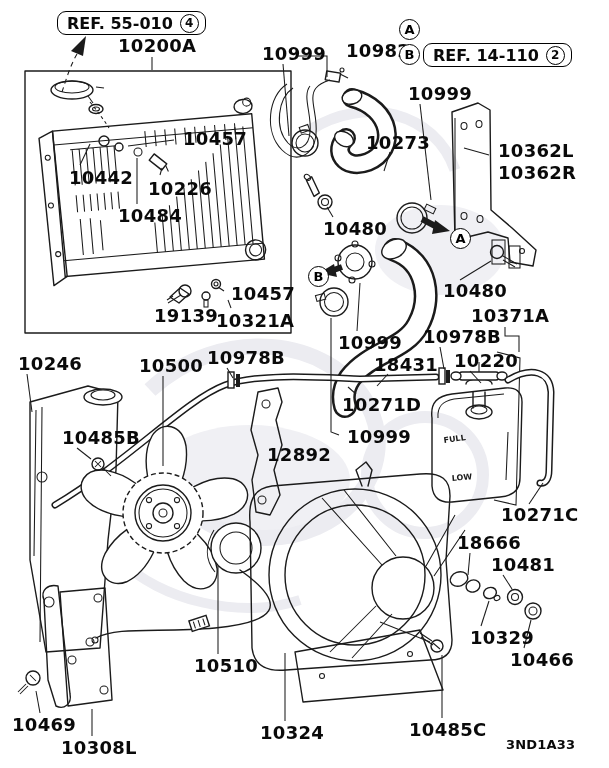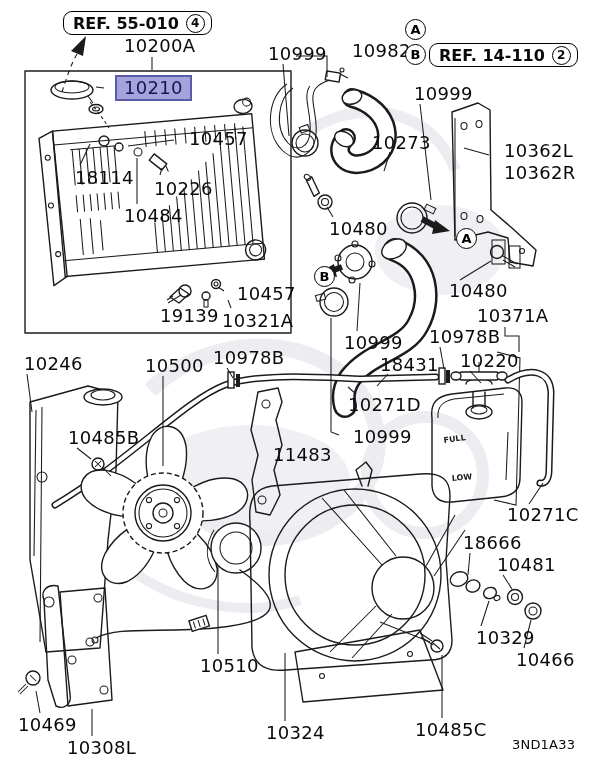--- a/index.html
+++ b/index.html
@@ -1,20 +1,20 @@
 <!DOCTYPE html>
 <html><head>
 <meta charset="utf-8">
 <style>
   html,body{margin:0;padding:0;background:#fff;}
   #stage{position:relative;width:609px;height:768px;background:#fff;overflow:hidden;
          font-family:"DejaVu Sans","Liberation Sans",sans-serif;}
   #art{position:absolute;left:0;top:0;z-index:1;}
-  #labels{position:absolute;left:12px;top:0;width:511px;height:768px;z-index:2;}
-  .lbl{position:absolute;font-weight:400;font-size:18px;line-height:20px;color:#0a0a0a;
+  #labels{position:absolute;left:6px;top:0;width:511px;height:768px;z-index:2;}
+  .lbl{position:absolute;font-weight:700;font-size:18px;line-height:20px;color:#0a0a0a;
        letter-spacing:.3px;white-space:nowrap;}
   .lbl.hl{padding:1px 7px;border:2px solid #5b5bab;background:#a4a4da;color:#15155c;}
   .lbl.sm{font-size:13px;letter-spacing:.2px;}
   .refbox{position:absolute;height:22px;border:1.7px solid #000;border-radius:9px;background:#fff;
           display:flex;align-items:center;gap:7px;padding:0 6px 0 9px;
           font-weight:700;font-size:16px;color:#0a0a0a;white-space:nowrap;}
   .cnum{width:17px;height:17px;border:1.6px solid #000;border-radius:50%;display:flex;
         align-items:center;justify-content:center;font-size:12px;font-weight:700;flex:0 0 17px;}
   .ccircle{position:absolute;width:19px;height:19px;border:1.8px solid #000;border-radius:50%;
            background:#fff;display:flex;align-items:center;justify-content:center;
@@ -323,48 +323,47 @@
   <div class="ccircle" style="left:393px;top:19px;">A</div>
   <div class="ccircle" style="left:393px;top:44px;">B</div>
   <div class="refbox" style="left:417px;top:43px;">
     <span>REF. 14-110</span>
     <span class="cnum">2</span>
   </div>
 
   <div class="lbl sm" style="left:500px;top:735px;">3ND1A33</div>
 
 <div class="lbl" style="left: 112px; top: 36px;">10200A</div>
-      <div class="lbl hl" style="left: 103px; top: 75px; background: rgb(164, 164, 218); border-color: rgb(91, 91, 171); color: rgb(21, 21, 92);">10210</div>
       <div class="lbl" style="left: 256px; top: 44px;">10999</div>
       <div class="lbl" style="left: 332px; top: 41px; margin-left: 8px;">10982</div>
       <div class="lbl" style="left: 402px; top: 84px;">10999</div>
       <div class="lbl" style="left: 177px; top: 129px;">10457</div>
       <div class="lbl" style="left: 360px; top: 133px;">10273</div>
       <div class="lbl" style="left: 492px; top: 141px;">10362L</div>
       <div class="lbl" style="left: 492px; top: 163px;">10362R</div>
-      <div class="lbl" style="left: 63px; top: 168px;">18114</div>
+      <div class="lbl" style="left: 63px; top: 168px;">10442</div>
       <div class="lbl" style="left: 142px; top: 179px;">10226</div>
       <div class="lbl" style="left: 112px; top: 206px;">10484</div>
       <div class="lbl" style="left: 317px; top: 219px;">10480</div>
       <div class="lbl" style="left: 437px; top: 281px;">10480</div>
       <div class="lbl" style="left: 225px; top: 284px;">10457</div>
       <div class="lbl" style="left: 148px; top: 306px;">19139</div>
       <div class="lbl" style="left: 210px; top: 311px;">10321A</div>
       <div class="lbl" style="left: 465px; top: 306px;">10371A</div>
       <div class="lbl" style="left: 332px; top: 333px;">10999</div>
       <div class="lbl" style="left: 417px; top: 327px;">10978B</div>
       <div class="lbl" style="left: 12px; top: 354px; text-align: right;">10246</div>
       <div class="lbl" style="left: 133px; top: 356px;">10500</div>
       <div class="lbl" style="left: 201px; top: 348px;">10978B</div>
       <div class="lbl" style="left: 368px; top: 355px;">18431</div>
       <div class="lbl" style="left: 448px; top: 351px;">10220</div>
       <div class="lbl" style="left: 336px; top: 395px;">10271D</div>
       <div class="lbl" style="left: 341px; top: 427px;">10999</div>
       <div class="lbl" style="left: 56px; top: 428px;">10485B</div>
-      <div class="lbl" style="left: 261px; top: 445px;">11483</div>
+      <div class="lbl" style="left: 261px; top: 445px;">12892</div>
       <div class="lbl" style="left: 495px; top: 505px;">10271C</div>
       <div class="lbl" style="left: 451px; top: 533px;">18666</div>
       <div class="lbl" style="left: 485px; top: 555px;">10481</div>
       <div class="lbl" style="left: 464px; top: 628px;">10329</div>
       <div class="lbl" style="left: 504px; top: 650px; text-align: center;">10466</div>
       <div class="lbl" style="left: 188px; top: 656px;">10510</div>
       <div class="lbl" style="left: 6px; top: 715px;">10469</div>
       <div class="lbl" style="left: 55px; top: 738px;">10308L</div>
       <div class="lbl" style="left: 254px; top: 723px;">10324</div>
       <div class="lbl" style="left: 403px; top: 720px; text-align: right;">10485C</div>

